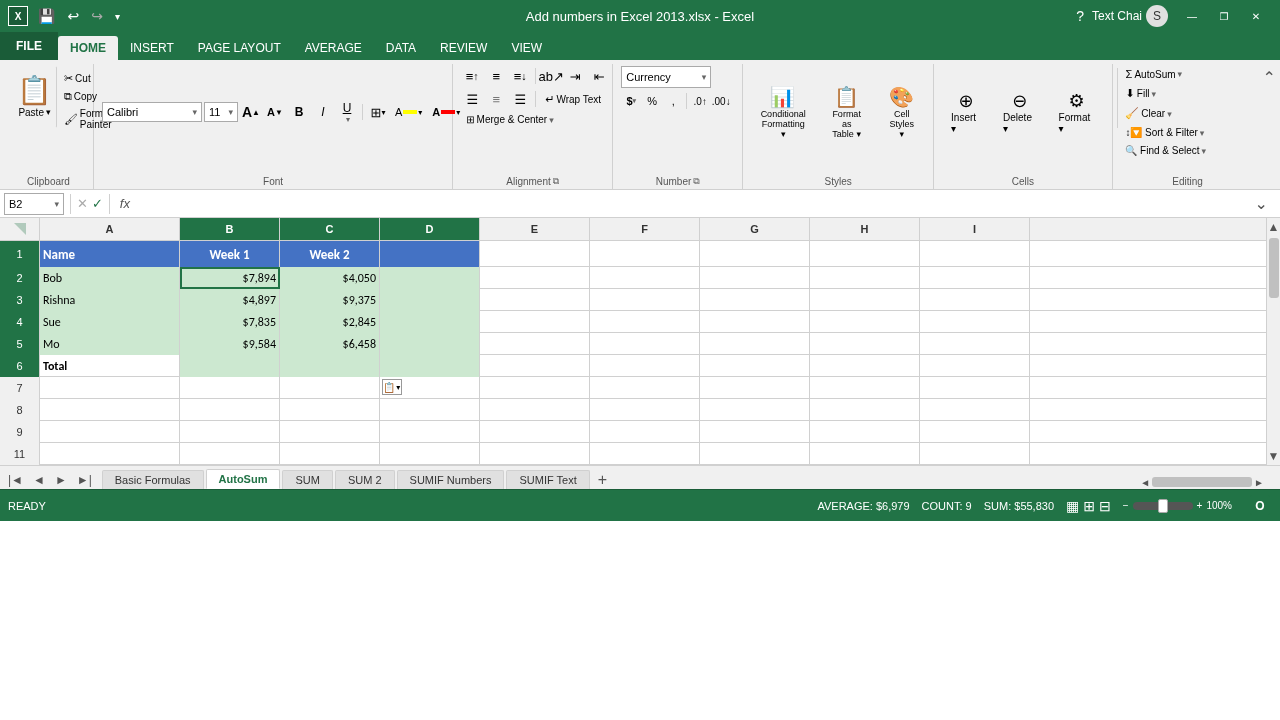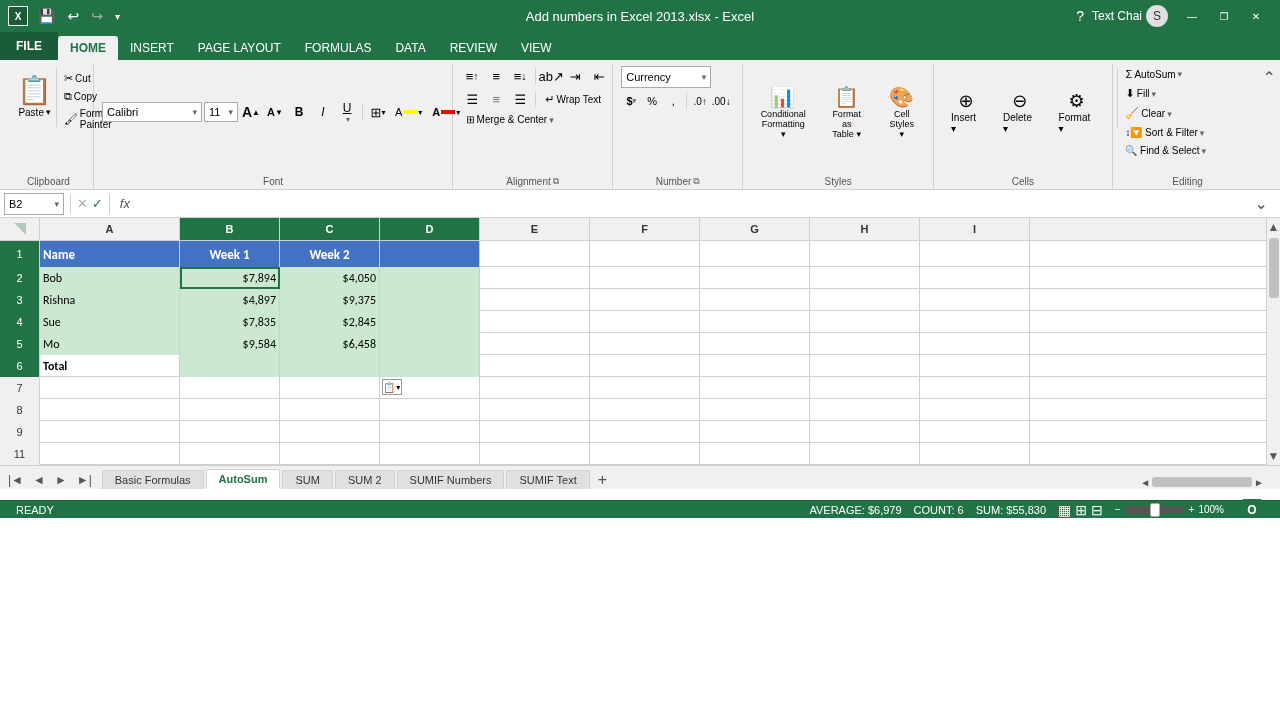--- a/index.html
+++ b/index.html
@@ -296,28 +296,27 @@
     .col-b { width: 100px; min-width: 100px; }
     
     .col-c { width: 100px; min-width: 100px; }
     
     .col-d { width: 100px; min-width: 100px; }
     
     .col-e, .col-f, .col-g, .col-h, .col-i { width: 110px; min-width: 110px; }
 
     
     #status-bar {
-      height: 18px;
+      height: 32px;
       background: #217346;
       display: flex;
       align-items: center;
       justify-content: space-between;
-      padding: 0 16px;
+      padding: 0 8px;
       border-top: 1px solid #1a5c38;
-      margin-top: 11px;
     }
     .status-left { color: white; font-size: 11px; }
     .status-right { display: flex; gap: 12px; align-items: center; color: white; font-size: 11px; }
     .status-icons { display: flex; gap: 4px; }
     .status-icon { color: white; font-size: 14px; cursor: pointer; }
 
     
     #sheet-tabs {
       height: 24px;
       background: #f0f0f0;
@@ -461,21 +460,21 @@
       <div class="win-btn win-close">✕</div>
     </div>
   </div>
 </div>
 
 <div id="ribbon-tabs">
   <div class="ribbon-tab file-tab">FILE</div>
   <div class="ribbon-tab active">HOME</div>
   <div class="ribbon-tab">INSERT</div>
   <div class="ribbon-tab">PAGE LAYOUT</div>
-  <div class="ribbon-tab">FORMULAS</div>
+  <div class="ribbon-tab">AVERAGE</div>
   <div class="ribbon-tab">DATA</div>
   <div class="ribbon-tab">REVIEW</div>
   <div class="ribbon-tab">VIEW</div>
   <div style="flex:1;background:#217346"></div>
 </div>
 
 <div id="ribbon">
 
   <div class="ribbon-group" style="width:90px;min-width:90px">
     <div style="display:flex;flex:1;align-items:stretch;padding-bottom:14px">
@@ -907,21 +906,21 @@
           <div style="width:100px;height:10px;background:#c0c0c0;border-radius:3px;cursor:pointer"></div>
           <div style="font-size:10px;cursor:pointer;color:#555;padding:0 2px">►</div>
         </div>
       </div>
     </div>
 
     <div id="status-bar">
       <div class="status-left">READY</div>
       <div class="status-right">
         <span>AVERAGE: $6,979</span>
-        <span>COUNT: 6</span>
+        <span>COUNT: 9</span>
         <span>SUM: $55,830</span>
         <div class="status-icons">
           <span class="status-icon">▦</span>
           <span class="status-icon">⊞</span>
           <span class="status-icon">⊟</span>
         </div>
         <div style="display:flex;align-items:center;gap:4px">
           <span style="font-size:10px;cursor:pointer">−</span>
           <div style="width:60px;height:8px;background:#555;border-radius:4px;position:relative;cursor:pointer">
             <div style="position:absolute;left:50%;top:-3px;width:10px;height:14px;background:white;border:1px solid #aaa;border-radius:2px;transform:translateX(-50%)"></div>

